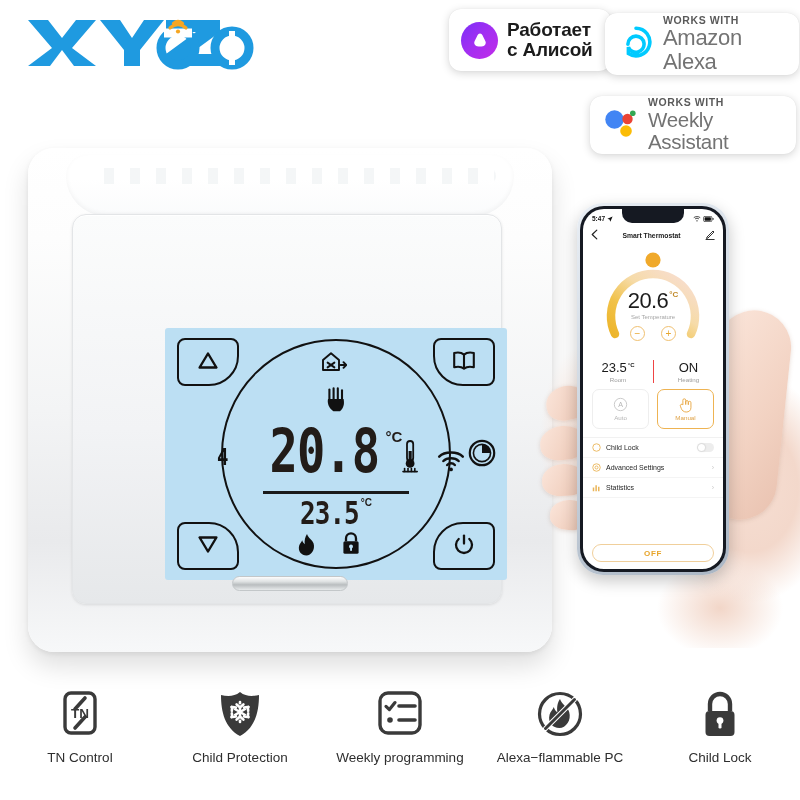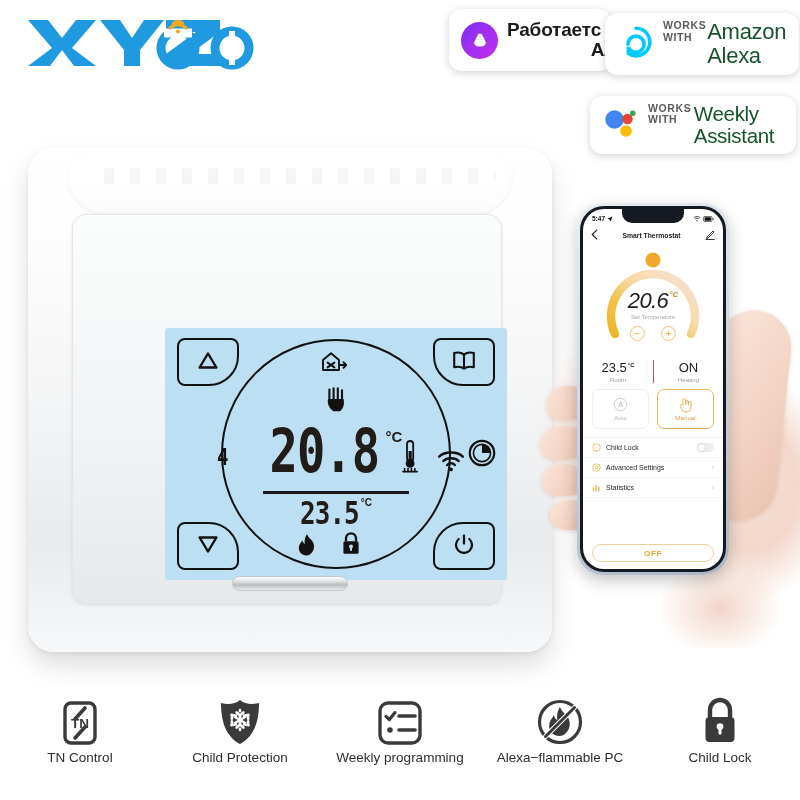--- a/index.html
+++ b/index.html
@@ -18,24 +18,24 @@
   
   .badge {
     position:absolute; background:#fff; border-radius:12px;
     box-shadow: 0 2px 9px rgba(0,0,0,.17), 0 0 1px rgba(0,0,0,.10);
     display:flex; align-items:center; padding:0 12px;
   }
   #badge-alice { left:449px; top:9px; width:162px; height:62px; gap:9px; }
   #badge-alexa { left:605px; top:13px; width:194px; height:62px; gap:10px; padding-left:14px;}
   #badge-google{ left:590px; top:96px; width:206px; height:58px; gap:10px; padding-left:14px;}
 
-  .badge-text-2 { display:flex; flex-direction:row; line-height:1.07; }
+  .badge-text-2 { display:flex; flex-direction:column; line-height:1.07; }
   .alice-l1, .alice-l2 { font-size:19px; font-weight:700; color:#1b1b1b; letter-spacing:-.2px; }
   .ww-small { font-size:10.5px; font-weight:700; color:#5a5a5a; letter-spacing:.6px; }
-  .ww-big { font-size:22px; font-weight:400; color:#14532d; letter-spacing:-.3px; margin-top:0px;}
+  .ww-big { font-size:22px; font-weight:400; color:#737373; letter-spacing:-.3px; margin-top:0px;}
   .ww-big.google { font-size:20.5px; }
 
   .alice-mark { width:37px; height:37px; border-radius:50%;
     background: linear-gradient(135deg,#7b2ff7 0%, #a02ff2 45%, #c22ce8 100%);
     display:flex; align-items:center; justify-content:center; flex:0 0 auto;}
   .alexa-mark { flex:0 0 auto; }
   .g-dots { flex:0 0 auto; }
 
   
   #thermostat { position:absolute; left:20px; top:140px; width:540px; height:520px; }
@@ -160,21 +160,21 @@
   }
   .navbar {
     height:18px; display:flex; align-items:center; justify-content:space-between;
     padding:0 8px; font-size:6.8px; color:#222; font-weight:700;
   }
   .app-title { font-size:6.8px; font-weight:700; color:#1a1a1a; }
   .dial-wrap { position:relative; height:108px; margin-top:4px; }
   .dial { position:absolute; left:50%; top:2px; transform:translateX(-50%); }
   .dial-temp {
     position:absolute; left:50%; top:40px; transform:translateX(-50%);
-    display:flex; align-items:flex-start; color:#1c1c1c;font-style:italic;
+    display:flex; align-items:flex-start; color:#1c1c1c;
   }
   .dial-temp .big { font-size:22px; font-weight:400; letter-spacing:-.6px; }
   .dial-temp .unit { font-size:8px; font-weight:700; color:#c08a2a; margin-top:2px; margin-left:1px;}
   .dial-sub { position:absolute; left:50%; top:66px; transform:translateX(-50%);
               font-size:6px; color:#a6a6a6; white-space:nowrap; }
   .dial-btns { position:absolute; left:50%; top:78px; transform:translateX(-50%);
                display:flex; gap:16px; }
   .rd-btn { width:15px; height:15px; border-radius:50%; border:1.2px solid #f0c070;
             color:#e8a72e; font-size:10px; display:flex; align-items:center; justify-content:center;
             line-height:1; }
@@ -208,21 +208,21 @@
   .offbtn {
     margin:auto 9px 7px 9px; height:18px; border:1px solid #f0cf9b; border-radius:9px;
     display:flex; align-items:center; justify-content:center;
     font-size:8px; font-weight:700; color:#e7a52c; letter-spacing:.6px;
   }
 
   
   #features { position:absolute; left:0; top:690px; width:800px; height:105px;
               display:flex; align-items:flex-start; }
   .feat { flex:1; display:flex; flex-direction:column; align-items:center; }
-  .feat .fi { height:56px; display:flex; align-items:flex-end; justify-content:center; }
+  .feat .fi { height:56px; display:flex; align-items:flex-start; justify-content:center; }
   .feat .fl { font-size:13.5px; color:#2e2e2e; margin-top:4px; white-space:nowrap; }
 </style>
 </head>
 <body>
 
 <div id="stage">
 
   <div class="logo">
     <svg width="230" height="56" viewBox="0 0 230 56">
       <g fill="#1f9ae0">

